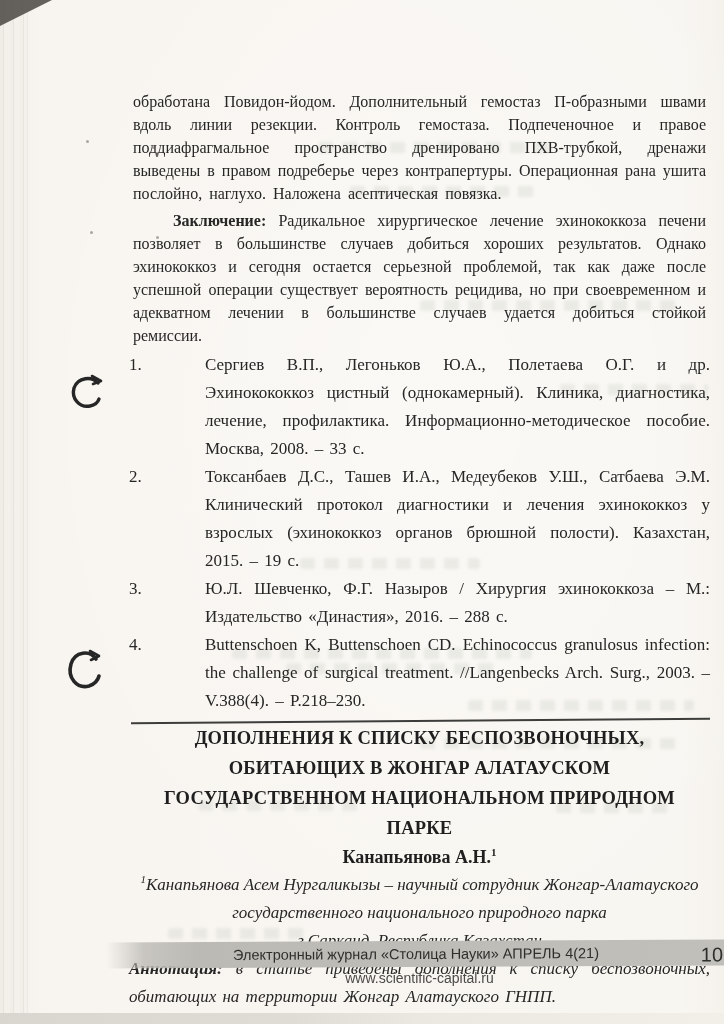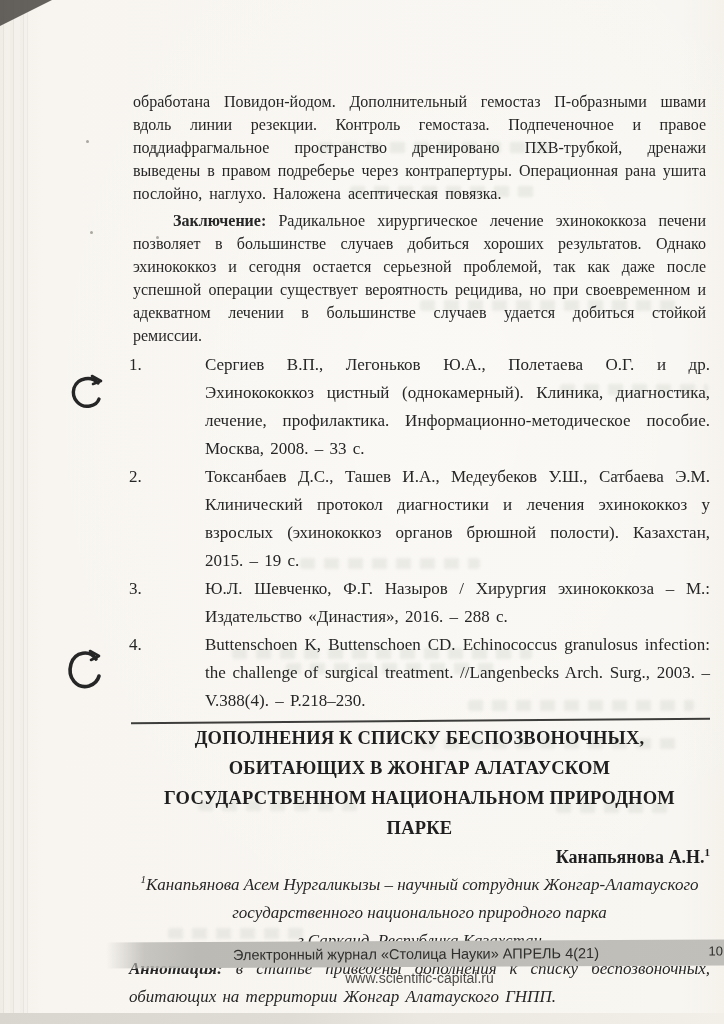--- a/index.html
+++ b/index.html
@@ -31,32 +31,32 @@
   .body{margin:4px;font-size:16px;line-height:23px;word-spacing:3px;}
   .just{text-align:justify;}
   .indent{text-indent:40px;}
   .b{font-weight:bold;}
   .ref-heading{font-size:17px;line-height:28px;font-weight:bold;font-style:italic;text-align:center;}
   .ref-item{display:flex;}
   .ref-num{flex:0 0 36px;font-size:17px;line-height:28px;}
   .ref-text{flex:1;font-size:17px;line-height:28px;text-align:justify;word-spacing:2px;margin-left:40px;}
   .separator{margin:5px 0 0 2px;border-top:2.5px solid #3d3d3b;transform:rotate(-0.45deg);}
   .title{margin:1px 0 0 0;font-size:18.5px;font-weight:bold;line-height:30px;text-align:center;letter-spacing:.2px;color:#1f1f1f;}
-  .author{font-size:18px;font-weight:bold;line-height:28px;text-align:right;color:#1f1f1f;}
+  .author{font-size:18px;font-weight:bold;line-height:28px;text-align:center;color:#1f1f1f;}
   .affil{font-size:17px;font-style:italic;line-height:28px;text-align:center;}
   .abstract{margin:0;font-size:17px;font-style:italic;line-height:28px;word-spacing:2px;}
   .abstract .lbl{font-weight:bold;}
   sup{font-size:11px;line-height:0;}
   
   .footer-band{position:absolute;left:106px;top:941px;width:620px;height:26px;z-index:2;
     background:linear-gradient(90deg,rgba(188,186,181,0) 0,rgba(188,186,181,.8) 38px,#bcbab5 90px,#c1bfba 100%);
     transform:rotate(-0.3deg);
     display:flex;align-items:center;justify-content:center;
     font-family:"Liberation Sans", sans-serif;font-size:14.5px;color:#2e2e2c;}
-  .footer-page{position:absolute;right:3px;top:4px;font-size:13px;color:#2e2e2c;}
+  .footer-page{position:absolute;right:3px;top:4px;font-size:20px;color:#2e2e2c;}
   .footer-site{position:absolute;left:129px;top:970px;width:581px;z-index:2;text-align:center;
     font-family:"Liberation Sans", sans-serif;font-size:14px;color:#4c4b48;}
 </style>
 </head>
 <body>
 
 <div class="page">
 
   <div class="edge-stripes"></div>
   <div class="corner-wedge"></div>

